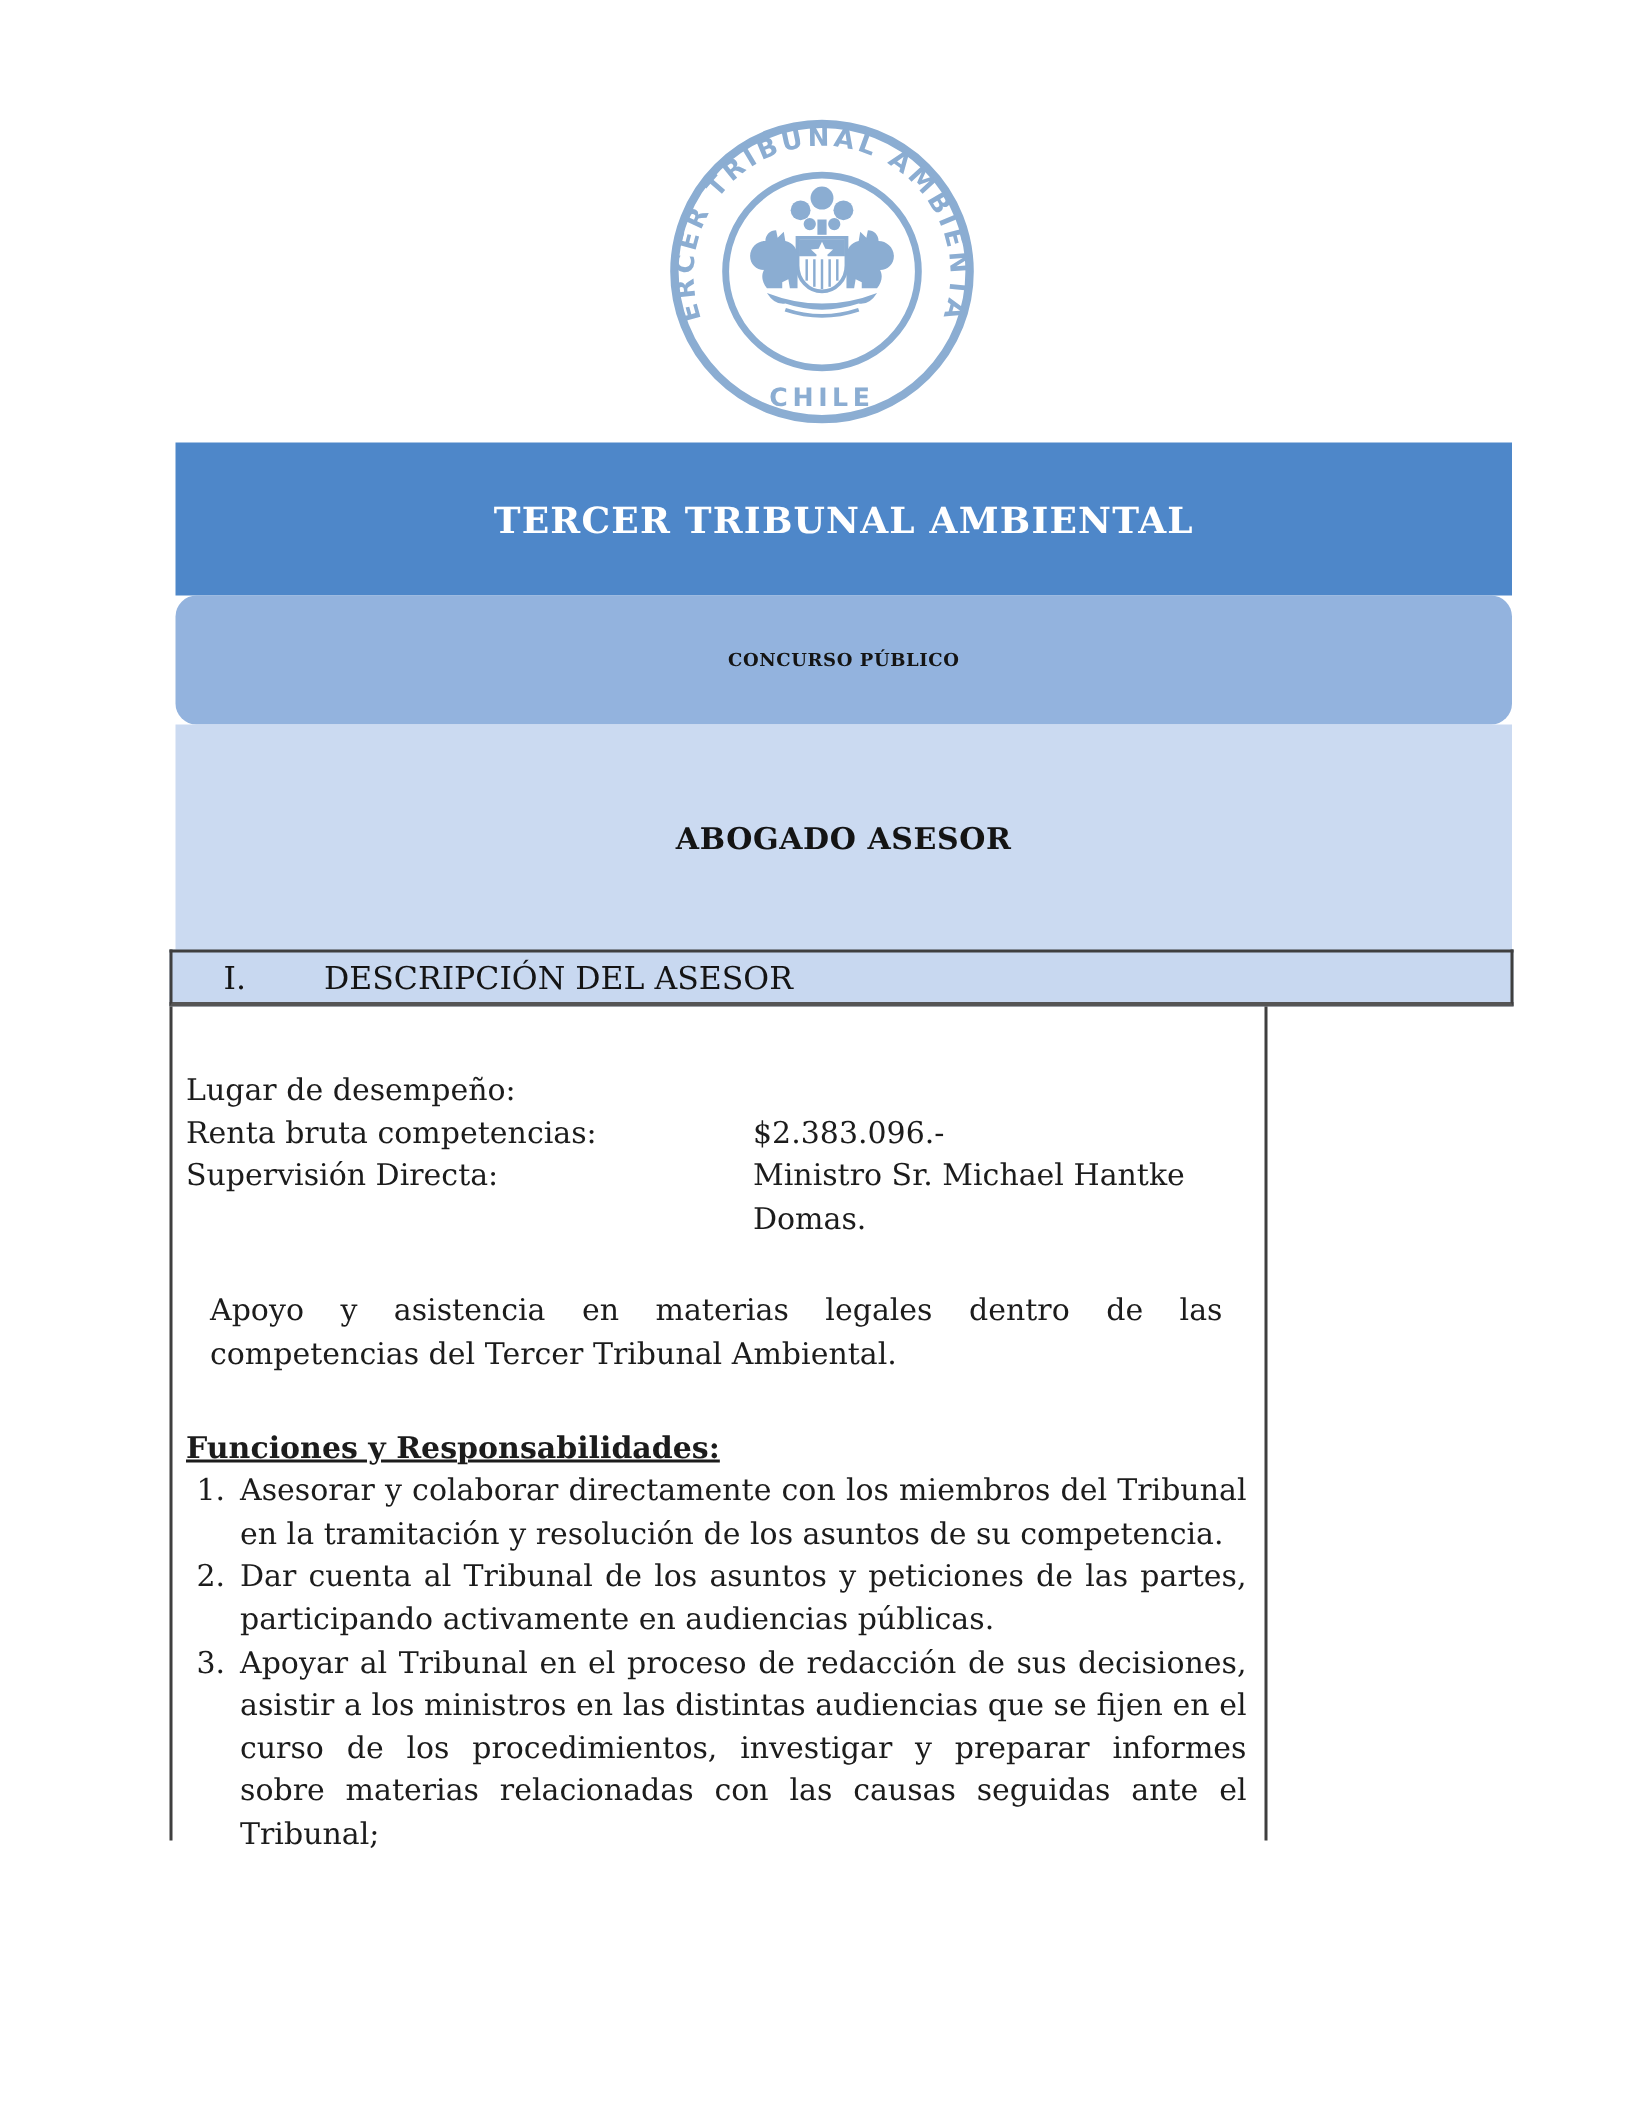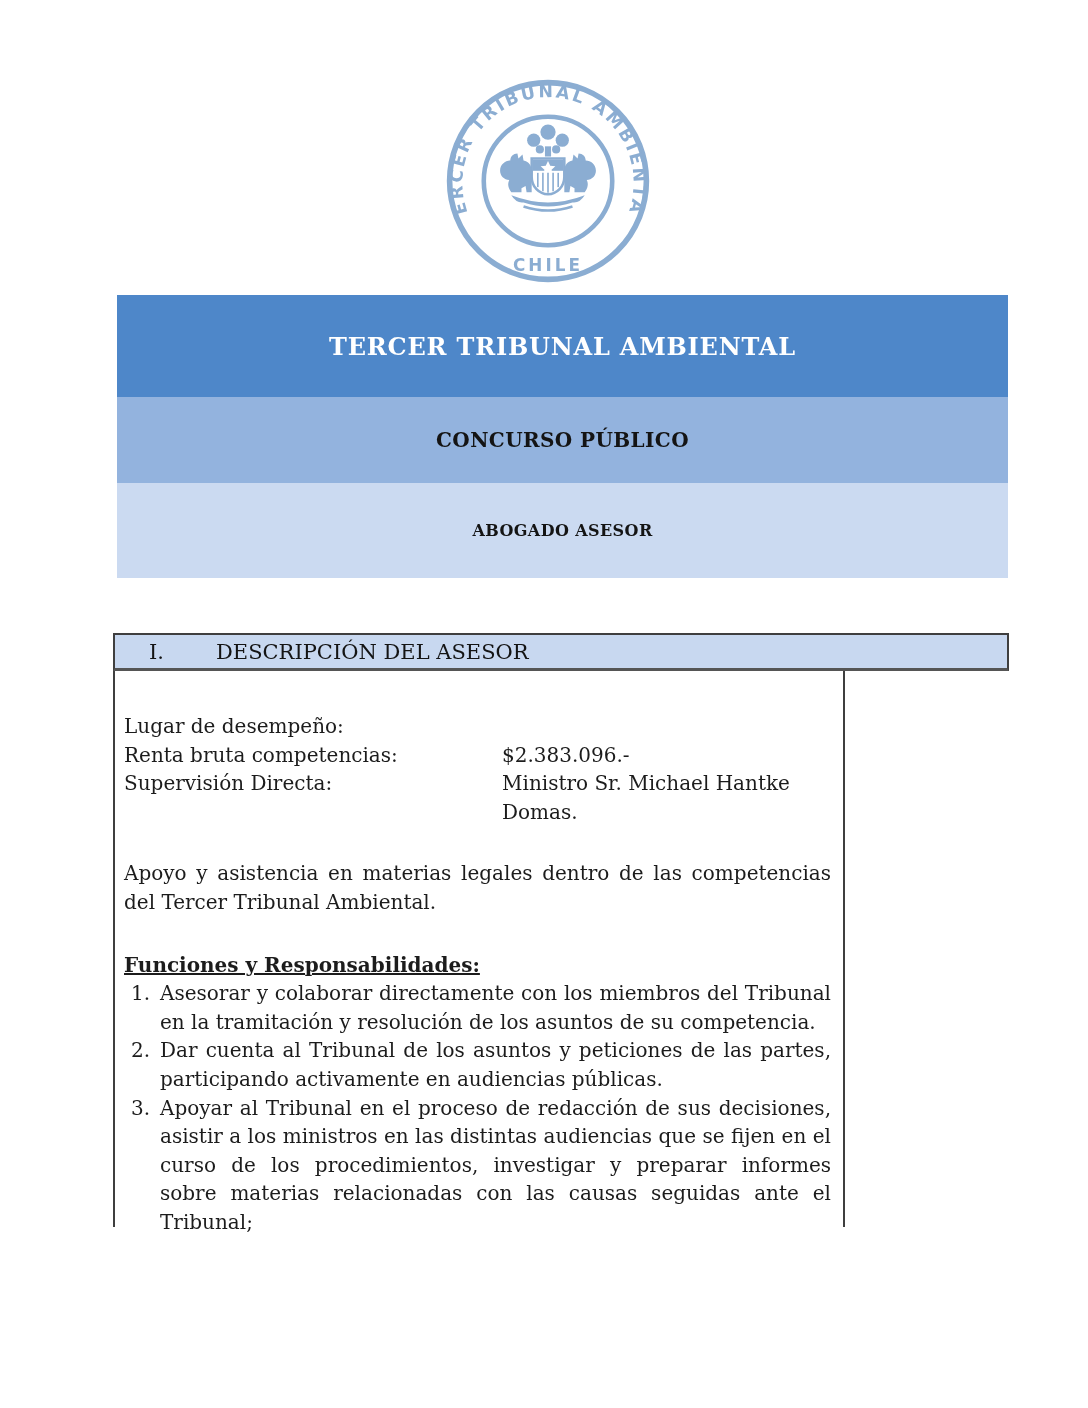--- a/index.html
+++ b/index.html
@@ -40,29 +40,30 @@
     background: #4e87c9;
     color: #ffffff;
     font-size: 24px;
     letter-spacing: 0.8px;
   }
   .banner-subtitle {
     top: 397px;
     height: 86px;
     background: #93b3de;
     color: #141414;
-    font-size: 20px;
+    font-size: 12px;
     letter-spacing: 0.4px;
+    border-radius: 14px;
   }
   .banner-position {
     top: 483px;
-    height: 95px;
+    height: 151px;
     background: #cbdaf1;
     color: #141414;
-    font-size: 16px;
+    font-size: 20px;
     letter-spacing: 0.4px;
   }
 
   
   .section-header {
     position: absolute;
     left: 113px;
     top: 633px;
     width: 896px;
     height: 38px;
@@ -100,21 +101,21 @@
   .field-row { display: flex; }
   .field-label { flex: 0 0 378px; width: 378px; }
   .field-value { flex: 1; }
 
   .objetivo { margin-top: 33px; }
   .doc-heading {
     font-weight: bold;
     text-decoration: underline;
     margin: 0;
   }
-  .para { margin: 0; text-align: justify; }
+  .para { margin: 16px; text-align: justify; }
 
   .funciones { margin-top: 34px; }
   .func-list { list-style: none; margin: 0; padding: 0; }
   .func-list li {
     position: relative;
     padding-left: 36px;
     text-align: justify;
   }
   .func-num { position: absolute; left: 7px; }
 </style>

